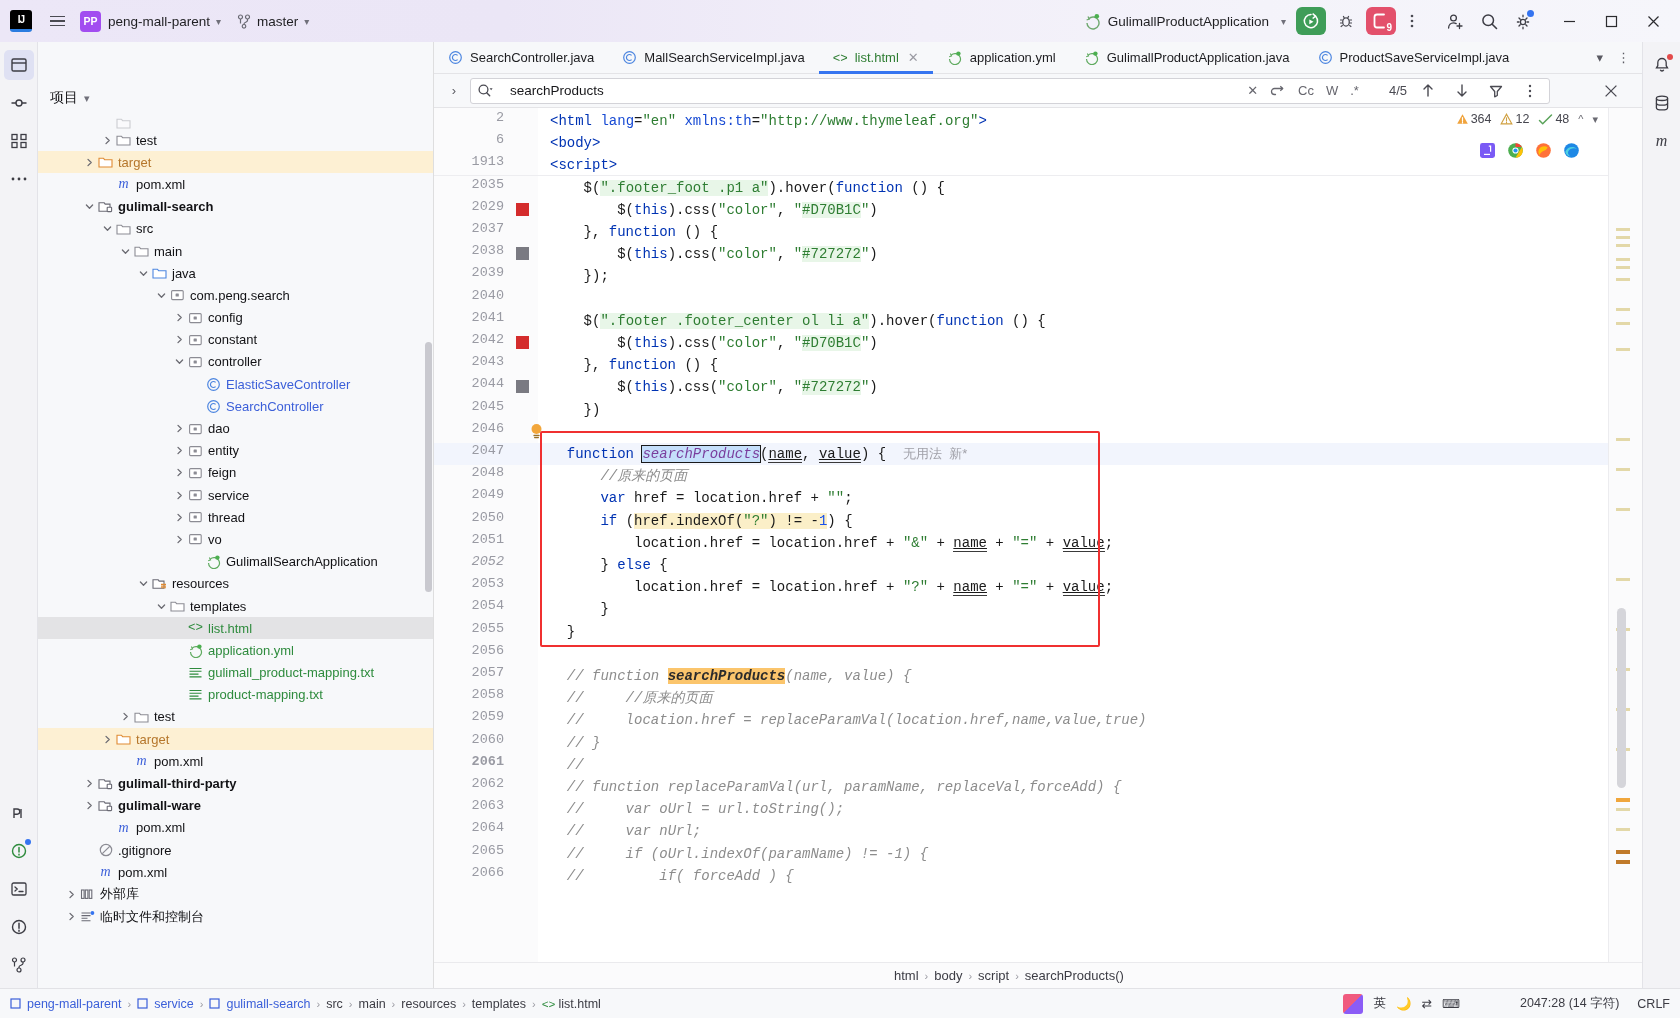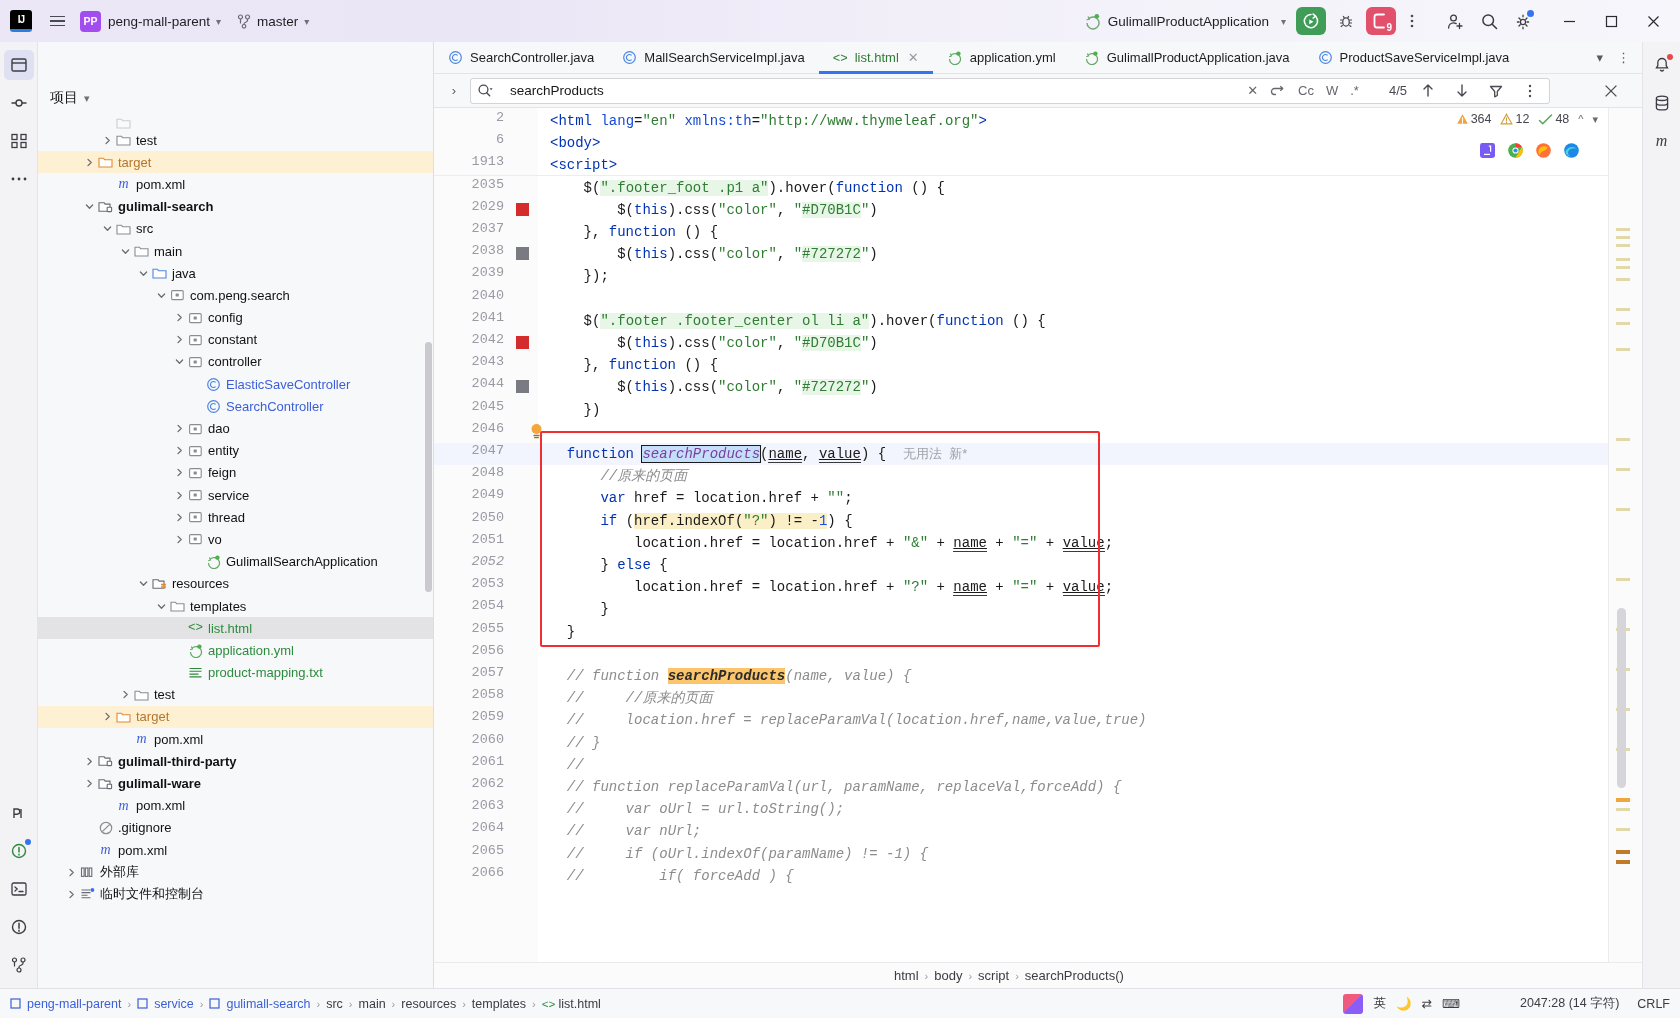--- a/index.html
+++ b/index.html
@@ -684,20 +684,30 @@
             <span class="tlabel green">application.yml</span>
           </div>
           <div class="trow">
             <span style="display:inline-block;width:134px;flex:0 0 134px"></span>
             <span class="tarrow"></span>
             <span class="tico">
               <svg width="15" height="13" viewBox="0 0 15 13">
                 <path d="M1.5 2.5h12M1.5 5.3h12M1.5 8.1h9M1.5 10.9h12" stroke="#2e8b3d" stroke-width="1.1"></path>
               </svg>
             </span>
+            <span class="tlabel green">gulimall_product-mapping.txt</span>
+          </div>
+          <div class="trow">
+            <span style="display:inline-block;width:134px;flex:0 0 134px"></span>
+            <span class="tarrow"></span>
+            <span class="tico">
+              <svg width="15" height="13" viewBox="0 0 15 13">
+                <path d="M1.5 2.5h12M1.5 5.3h12M1.5 8.1h9M1.5 10.9h12" stroke="#2e8b3d" stroke-width="1.1"></path>
+              </svg>
+            </span>
             <span class="tlabel green">product-mapping.txt</span>
           </div>
           <div class="trow">
             <span style="display:inline-block;width:80px;flex:0 0 80px"></span>
             <span class="tarrow">
               <svg width="9" height="9" viewBox="0 0 9 9">
                 <path d="M3 1.4l3.2 3.1L3 7.6" fill="none" stroke="#6b6b72" stroke-width="1.3" stroke-linecap="round" stroke-linejoin="round"></path>
               </svg>
             </span>
             <span class="tico">
@@ -971,21 +981,21 @@
             <div class="ln" style="top: 423.8px;">2051</div>
             <div class="ln" style="top: 446px; font-style: italic;">2052</div>
             <div class="ln" style="top: 468.2px;">2053</div>
             <div class="ln" style="top: 490.4px;">2054</div>
             <div class="ln" style="top: 512.6px;">2055</div>
             <div class="ln" style="top: 534.8px;">2056</div>
             <div class="ln" style="top: 557px;">2057</div>
             <div class="ln" style="top: 579.2px;">2058</div>
             <div class="ln" style="top: 601.4px;">2059</div>
             <div class="ln" style="top: 623.6px;">2060</div>
-            <div class="ln" style="top: 645.8px;">2061</div>
+            <div class="ln" style="top: 645.8px; font-weight: bold;">2061</div>
             <div class="ln" style="top: 668px;">2062</div>
             <div class="ln" style="top: 690.2px;">2063</div>
             <div class="ln" style="top: 712.4px;">2064</div>
             <div class="ln" style="top: 734.6px;">2065</div>
             <div class="ln" style="top: 756.8px;">2066</div>
             <div style="position: absolute; left: 0px; right: 0px; top: 66.6px; height: 1px; background: rgb(237, 237, 240);"></div>
           </div>
         <div class="code-area" id="codearea">
             <div class="cline" style="top: 2px; left: 12px;"><span class="tag">&lt;html</span> <span class="attr">lang</span>=<span class="s">"en"</span> <span class="attr">xmlns:th</span>=<span class="s">"http://www.thymeleaf.org"</span><span class="tag">&gt;</span></div>
             <div class="cline" style="top: 24.2px; left: 12px;"><span class="tag">&lt;body&gt;</span></div>

